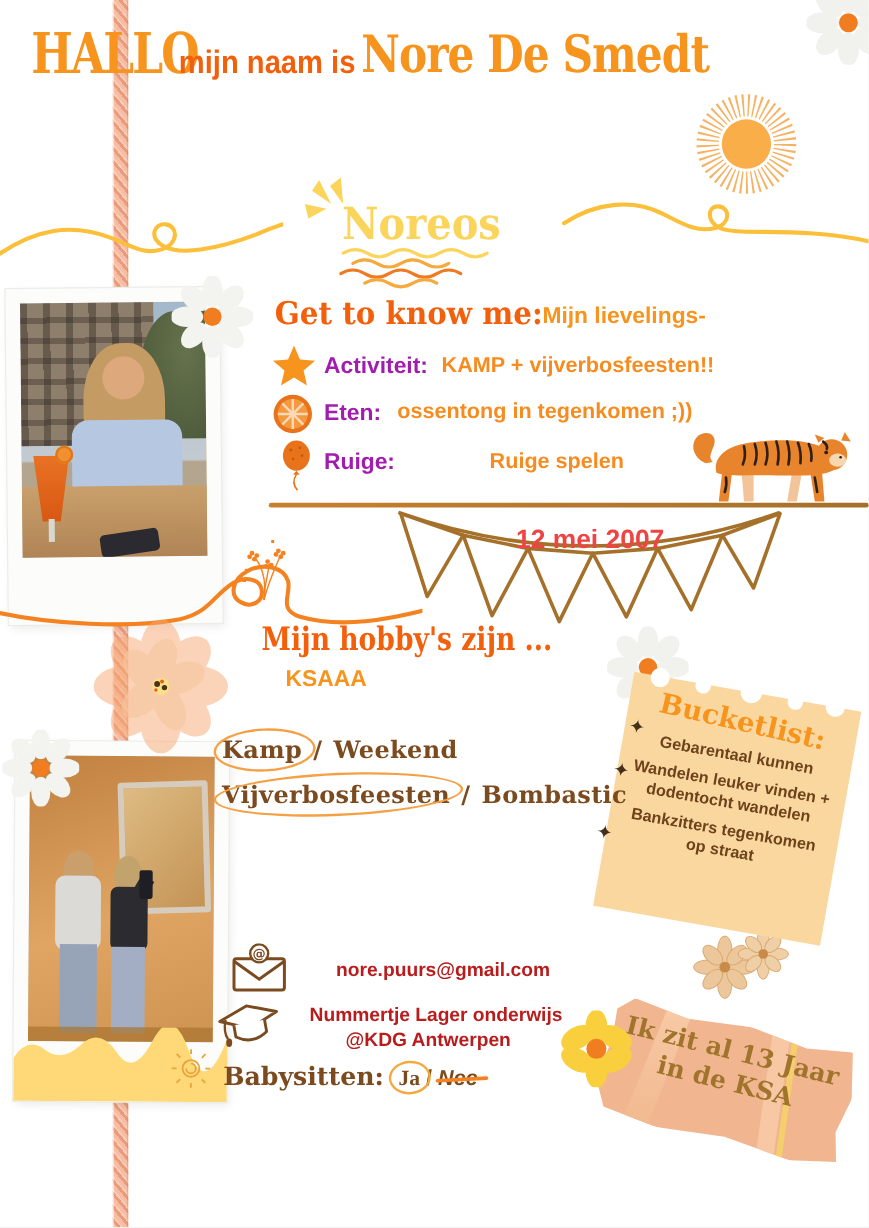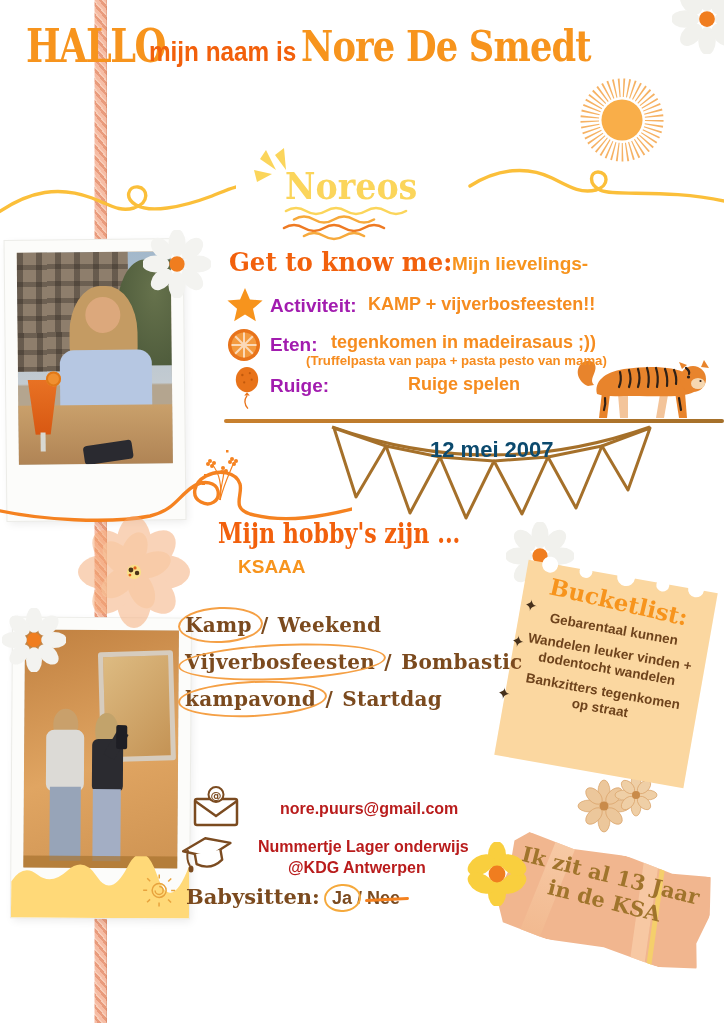--- a/index.html
+++ b/index.html
@@ -24,21 +24,21 @@
   .nickname{left:285px;top:164px;font:bold 37px "DejaVu Serif",serif;color:#FBD55B;
         transform:scaleX(.9);transform-origin:left top;z-index:6;}
 
   
   .gtk-heading{left:229px;top:247px;font:bold 26px "DejaVu Serif",serif;color:#F2600C;
         transform:scaleX(.94);transform-origin:left top;z-index:6;}
   .gtk-side{left:452px;top:253px;font:600 19px "Liberation Sans",sans-serif;color:#F7941D;z-index:6;}
   .lbl{font:bold 19px "Liberation Sans",sans-serif;color:#a21caf;z-index:6;}
   .val{font:600 18px "Liberation Sans",sans-serif;color:#F68C1F;z-index:6;}
   .valnote{font:600 13.2px "Liberation Sans",sans-serif;color:#F68C1F;z-index:6;}
-  .birthdate{left:430px;top:437px;font:600 22px "Liberation Sans",sans-serif;color:#0c4a6e;z-index:6;}
+  .birthdate{left:430px;top:437px;font:600 22px "Liberation Sans",sans-serif;color:#ef4444;z-index:6;}
   .tightrope{left:224px;top:419px;width:500px;height:4px;z-index:2;
         background:linear-gradient(90deg,#C8802E,#A5702A);border-radius:2px;}
 
   
   .hob-heading{left:218px;top:518px;font:bold 27px "DejaVu Serif",serif;color:#F2600C;
         transform:scaleX(.82);transform-origin:left top;z-index:6;}
   .hob-sub{left:238px;top:556px;font:600 19px "Liberation Sans",sans-serif;color:#F7941D;z-index:6;}
   .hobby-list{left:185px;top:613px;z-index:6;}
   .hobby-row{font:bold 20px "DejaVu Serif",serif;color:#7B4A1E;margin-bottom:13px;letter-spacing:.3px;white-space:nowrap;}
   .hw{position:relative;display:inline-block;}
@@ -58,24 +58,24 @@
 
   
   .polaroid{background:#FCFCFA;box-shadow:0 0 0 1px #ECECE8,2px 3px 8px rgba(0,0,0,.08);z-index:3;}
   .polaroid .photo{position:absolute;left:12px;top:12px;right:12px;overflow:hidden;background:#c8b296;}
   .p-el{position:absolute;}
 
   
   .contact-text{font:600 16px "Liberation Sans",sans-serif;color:#b91c1c;z-index:6;}
   .babysit-label{left:186px;top:884px;font:bold 21px "DejaVu Serif",serif;color:#7B4A1E;z-index:6;}
   .babysit-val{left:332px;top:888px;font:600 18px "Liberation Sans",sans-serif;color:#7B4B20;z-index:6;}
-  .yes-circle{position:relative;display:inline-block;}
+  .yes-circle{position:relative;display:inline-block;font-family:Liberation Serif, serif;}
   .yes-circle::before{content:"";position:absolute;inset:-4px -9px -3px -8px;border:2.5px solid #F5A93C;
         border-radius:50%;transform:rotate(-4deg);}
-  .strike{position:relative;display:inline-block;}
+  .strike{position:relative;display:inline-block;font-style:italic;}
   .strike::after{content:"";position:absolute;left:-6%;right:-28%;top:46%;height:3px;background:#F58220;
         transform:rotate(-3deg);border-radius:2px;}
 
   
   .ksa-tape{left:498px;top:852px;width:212px;height:100px;background:#F1B68F;z-index:4;
         transform:rotate(14deg);
         clip-path:polygon(2% 12%,8% 0%,30% 6%,55% 0%,78% 6%,96% 0%,100% 38%,97% 68%,100% 92%,82% 100%,55% 94%,28% 100%,6% 94%,0% 70%,3% 40%);}
   .tape-streak{position:absolute;top:0;height:100%;}
   .ksa-text{position:relative;z-index:2;margin:10px 12px 0;text-align:center;
         font:bold 21px "DejaVu Serif",serif;color:#A0742C;line-height:1.25;}
@@ -185,22 +185,21 @@
       <circle cx="18" cy="18" r="12.5" fill="#F39A3F"></circle>
     <g stroke="#FBD9B8" stroke-width="2">
       <line x1="18" y1="5.5" x2="18" y2="30.5"></line>
         <line x1="5.5" y1="18" x2="30.5" y2="18"></line>
       <line x1="9.2" y1="9.2" x2="26.8" y2="26.8"></line>
         <line x1="26.8" y1="9.2" x2="9.2" y2="26.8"></line>
     </g>
       <circle cx="18" cy="18" r="2.2" fill="#FBD9B8"></circle>
   </svg>
   <div class="abs lbl" style="left:270px;top:334px">Eten:</div>
-  <div class="abs val" style="left:331px;top:332px">tegenkomen in madeirasaus ;))</div>
-  <div class="abs valnote" style="left:306px;top:353px">(Truffelpasta van papa + pasta pesto van mama)</div>
+  <div class="abs val" style="left:331px;top:332px">ossentong in tegenkomen ;))</div>
 
   <svg class="abs z5" style="left:233px;top:365px" width="28" height="48" viewBox="0 0 30 48">
     <ellipse cx="15" cy="14" rx="12" ry="13.5" fill="#E8731A"></ellipse>
     <circle cx="10" cy="9" r="1.3" fill="#C2590C"></circle>
       <circle cx="18" cy="7" r="1.1" fill="#C2590C"></circle>
     <circle cx="20" cy="14" r="1.2" fill="#C2590C"></circle>
       <circle cx="12" cy="17" r="1.2" fill="#C2590C"></circle>
     <path d="M15,27.5 l-3,3.5 l6,0 z" fill="#E8731A"></path>
     <path d="M15,31 q-5,7 1,14" stroke="#E8731A" stroke-width="1.4" fill="none"></path>
   </svg>
@@ -332,25 +331,20 @@
     <div class="hobby-row">
       <span class="hw circled">Kamp</span>
       <span class="sep">/</span>
       <span class="hw">Weekend</span>
     </div>
     <div class="hobby-row">
       <span class="hw circled">Vijverbosfeesten</span>
       <span class="sep">/</span>
       <span class="hw">Bombastic</span>
     </div>
-    <div class="hobby-row">
-      <span class="hw circled">kampavond</span>
-      <span class="sep">/</span>
-      <span class="hw">Startdag</span>
-    </div>
   </div>
 
   <div class="abs polaroid" style="left:12px;top:618px;width:178px;height:300px;transform:rotate(.4deg)">
     <div class="photo" style="height:238px">
       <div class="p-el" style="inset:0;background:linear-gradient(160deg,#C08040,#E0A562 55%,#CE9352)"></div>
       <div class="p-el" style="right:3%;top:9%;width:42%;height:42%;border:5px solid #D6CCBE;background:linear-gradient(135deg,#DDBB82,#C49355);transform:rotate(-2deg);border-radius:3px;"></div>
       <div class="p-el" style="left:19%;top:33%;width:16%;height:13%;background:#C9A06B;border-radius:50% 50% 42% 42%;"></div>
       <div class="p-el" style="left:14%;top:42%;width:25%;height:26%;background:#DCDAD6;border-radius:8px;"></div>
       <div class="p-el" style="left:17%;top:66%;width:20%;height:31%;background:#97A4B8;"></div>
       <div class="p-el" style="left:46%;top:35%;width:15%;height:14%;background:#C2A36B;border-radius:50% 50% 42% 42%;"></div>

